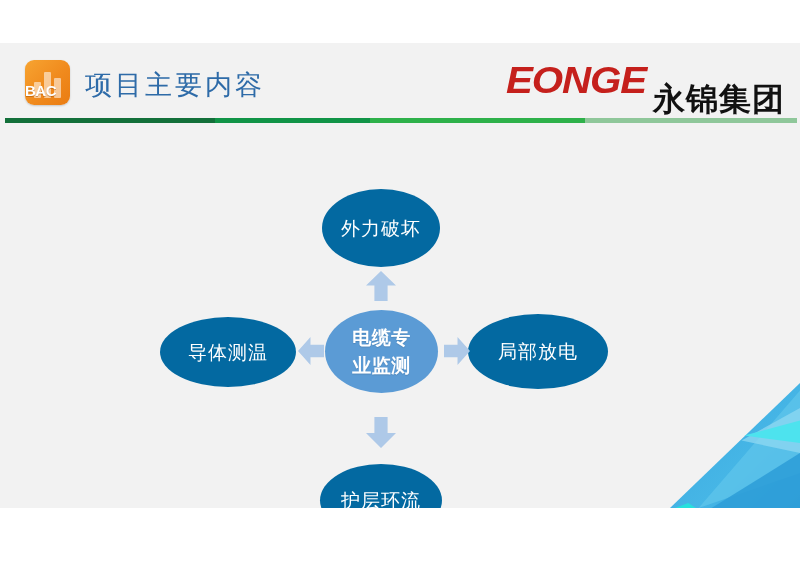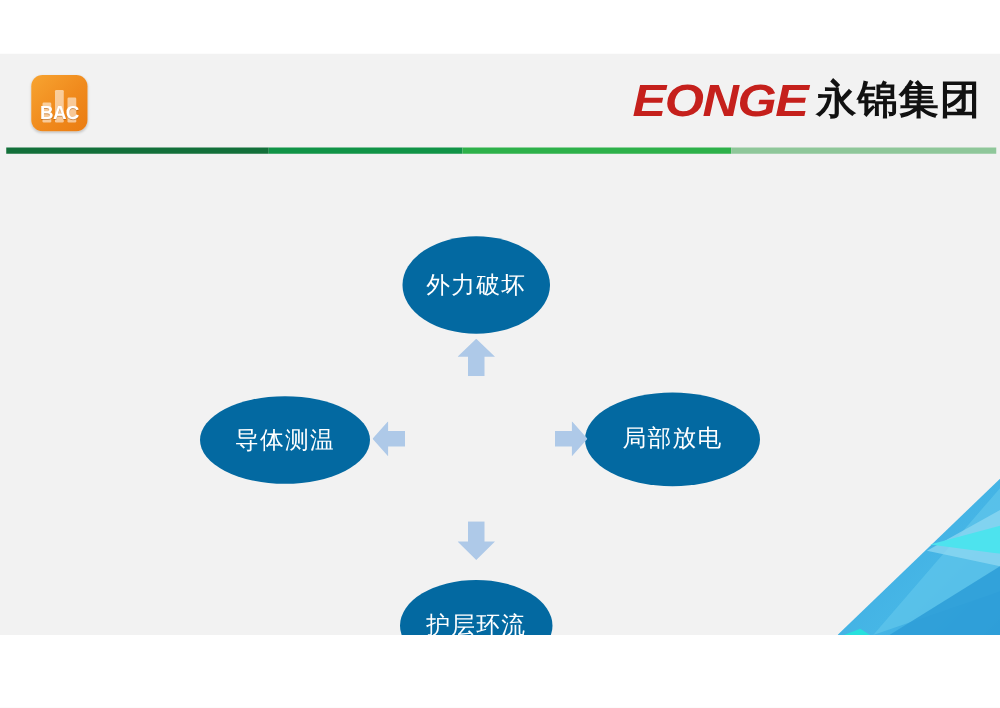--- a/index.html
+++ b/index.html
@@ -57,21 +57,20 @@
     border-radius: 1px;
   }
   #logo-badge .b1 { left: 9px;  width: 7px;  height: 16px; }
   #logo-badge .b2 { left: 19px; width: 7px;  height: 26px; }
   #logo-badge .b3 { left: 29px; width: 7px;  height: 20px; }
   #logo-badge .bac {
     position: absolute;
     left: 0;
     right: 0;
     bottom: 7px;
-    text-align: center;
     font-family: "Liberation Sans", "DejaVu Sans", sans-serif;
     font-weight: bold;
     font-size: 15px;
     letter-spacing: -0.5px;
     color: #ffffff;
     text-shadow: 0 1px 0 rgba(150,70,0,.45);
     line-height: 15px;
   }
 
   #slide-title {
@@ -106,20 +105,21 @@
     margin-right: 22px;
     line-height: 38px;
   }
   #corp-logo .cn {
     font-family: Liberation Sans, sans-serif;
     font-weight: bold;
     font-size: 32px;
     letter-spacing: 1px;
     color: #111111;
     line-height: 34px;
+    margin-top: 20px;
   }
 
   
   #green-rule {
     position: absolute;
     left: 5px;
     top: 75px;
     width: 792px;
     height: 5px;
   }
@@ -271,20 +271,21 @@
 
     <div id="logo-badge">
       <div class="bars">
         <span class="bar b1"></span>
         <span class="bar b2"></span>
         <span class="bar b3"></span>
       </div>
       <div class="bac">BAC</div>
     </div>
 
+    <div id="slide-title">项目主要内容</div>
 
     <div id="corp-logo">
       <span class="eonge">EONGE</span>
       <span class="cn">永锦集团</span>
     </div>
 
     <div id="green-rule">
       <span class="g1"></span>
       <span class="g2"></span>
       <span class="g3"></span>
@@ -304,20 +305,23 @@
     </div>
 
     <div class="node" id="node-left">
       <span class="label">导体测温</span>
     </div>
 
     <div class="node" id="node-bottom">
       <span class="label">护层环流</span>
     </div>
 
+    <div class="node" id="node-center">
+      <span class="label"><span>电缆专</span><br><span>业监测</span></span>
+    </div>
 
     <div class="arrow" id="arrow-up"></div>
     <div class="arrow" id="arrow-down"></div>
     <div class="arrow" id="arrow-right"></div>
     <div class="arrow" id="arrow-left"></div>
 
   </div>
 
   <div id="decor">
     <div class="sh s1"></div>

